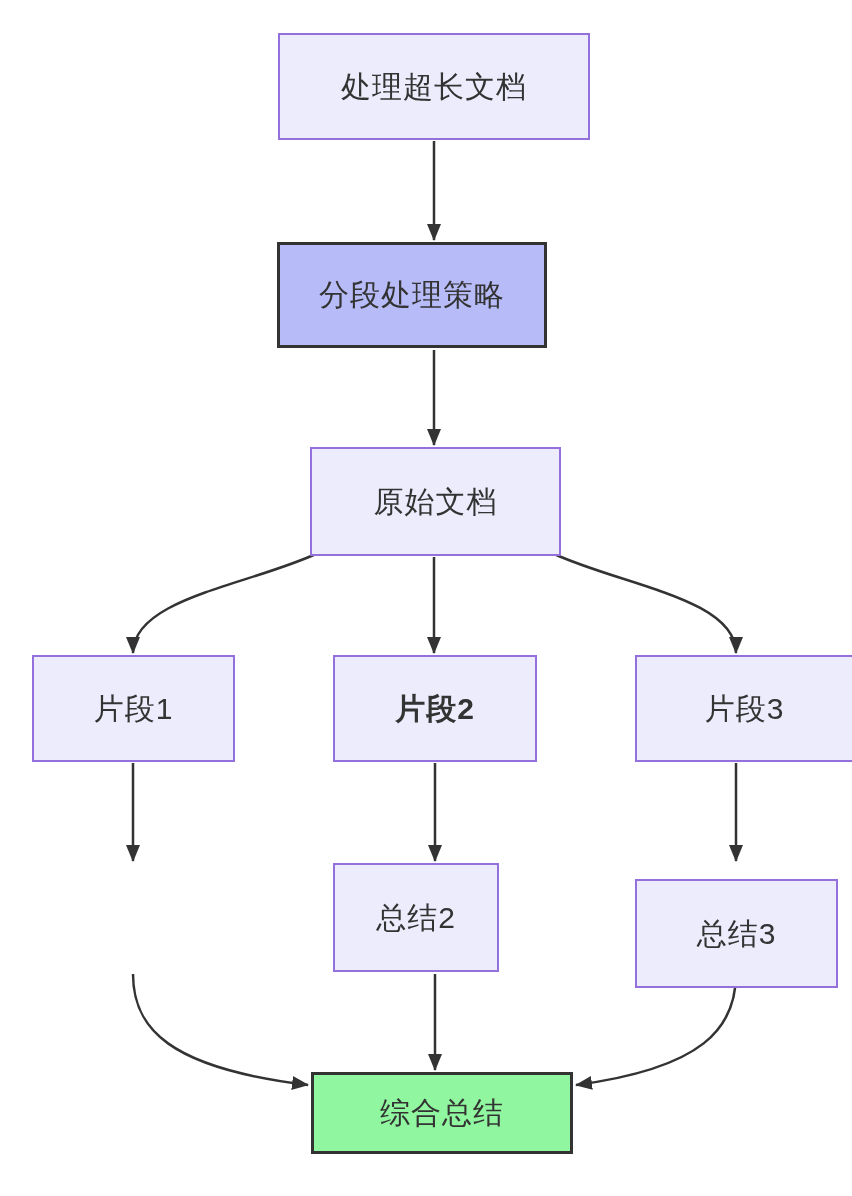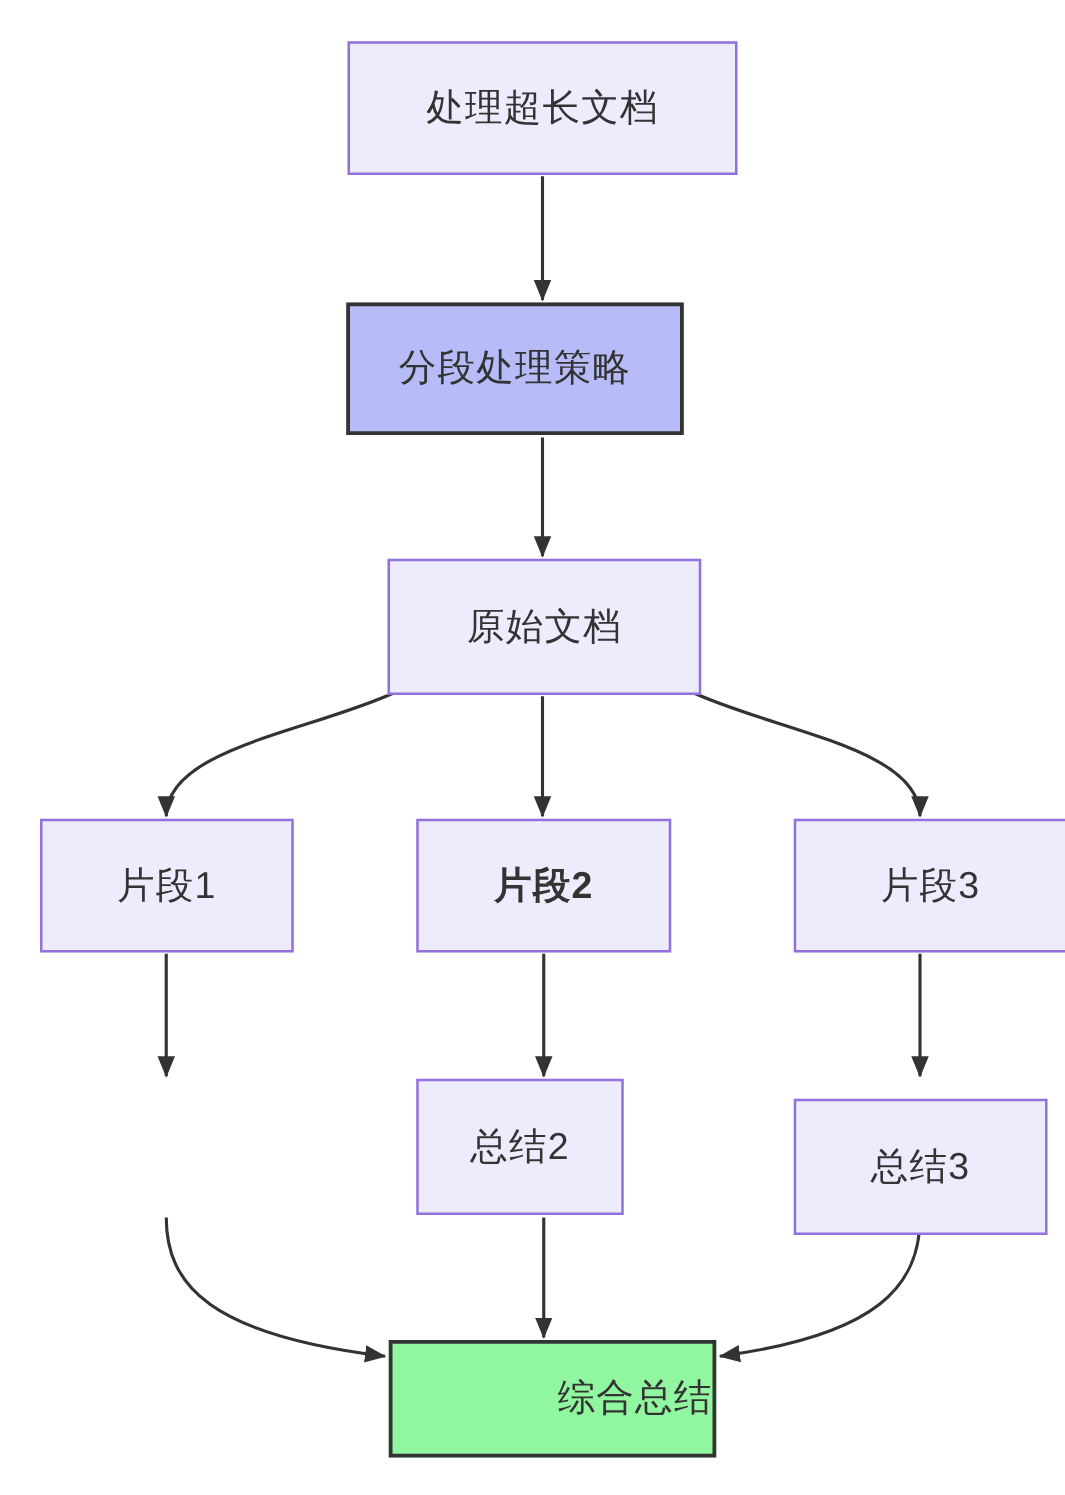--- a/index.html
+++ b/index.html
@@ -26,21 +26,21 @@
   .node--success{background:var(--success-fill);border:3px solid var(--success-border);}
   .n-a {left:278px;top:33px;  width:312px;height:107px;}
   .n-b {left:277px;top:242px; width:270px;height:106px;}
   .n-c {left:310px;top:447px; width:251px;height:109px;}
   .n-d1{left:32px; top:655px; width:203px;height:107px;align-items:center;}
   .n-d2{left:333px;top:655px; width:204px;height:107px;font-weight:bold;}
   .n-d3{left:635px;top:655px; width:219px;height:107px;}
   .n-e1{left:32px; top:863px; width:205px;height:109px;}
   .n-e2{left:333px;top:863px; width:166px;height:109px;}
   .n-e3{left:635px;top:863px; width:203px;height:109px;margin-top:16px;}
-  .n-f {left:311px;top:1072px;width:262px;height:94px;justify-content:flex-end;}
+  .n-f {left:311px;top:1072px;width:262px;height:82px;}
 </style>
 </head>
 <body>
 
 <div class="canvas">
 
   <svg class="edges" width="852" height="1196" viewBox="0 0 852 1196">
     <defs>
       <marker id="arrowhead" markerUnits="userSpaceOnUse" markerWidth="18" markerHeight="16" refX="16" refY="8" orient="auto">
         <path class="arrowhead-path" d="M0,1 L17,8 L0,15 Z"></path>

